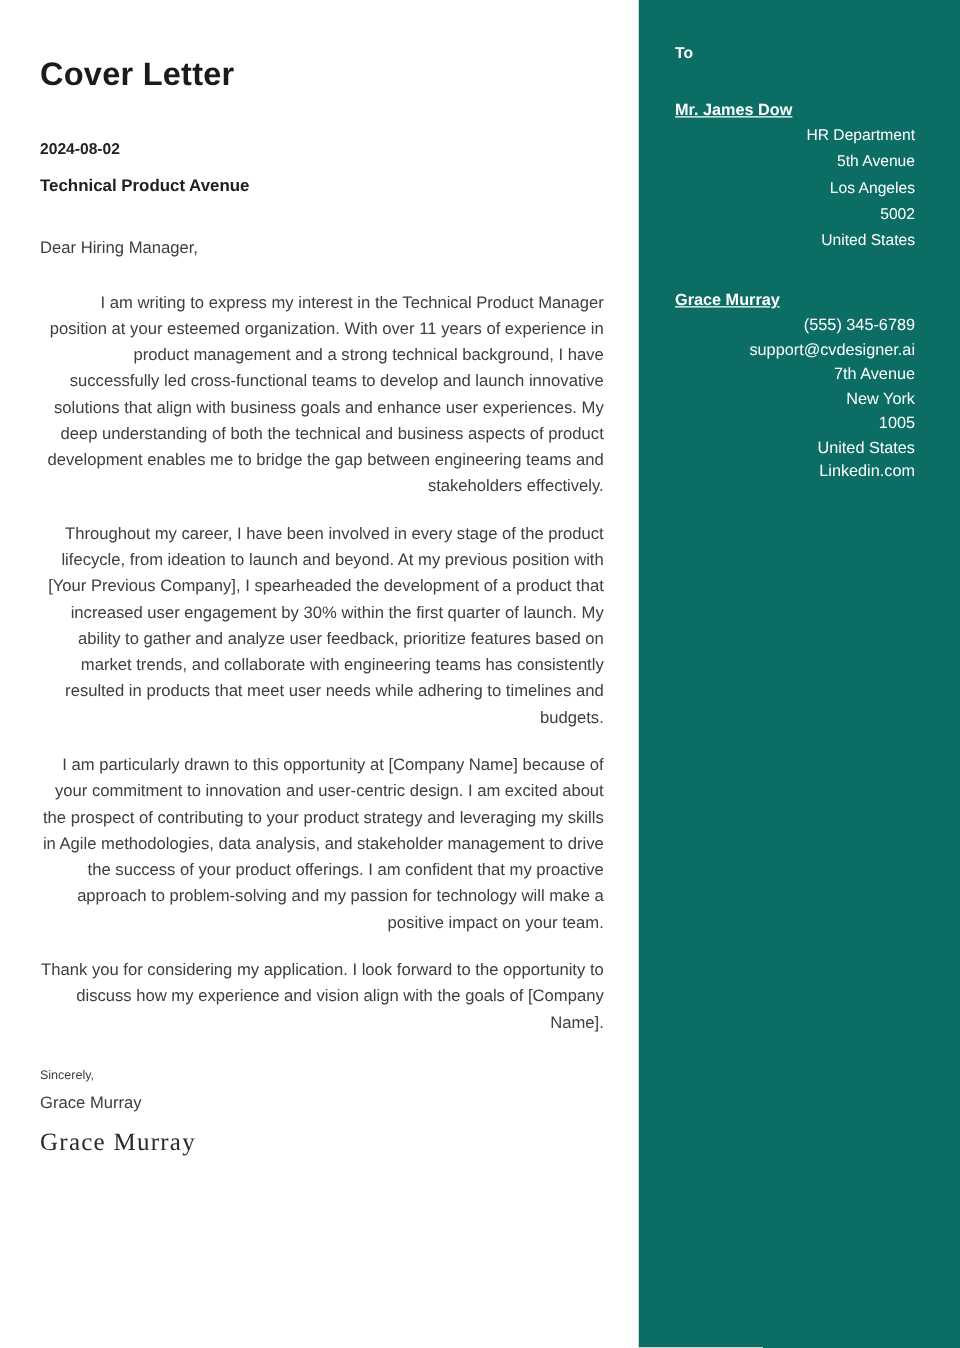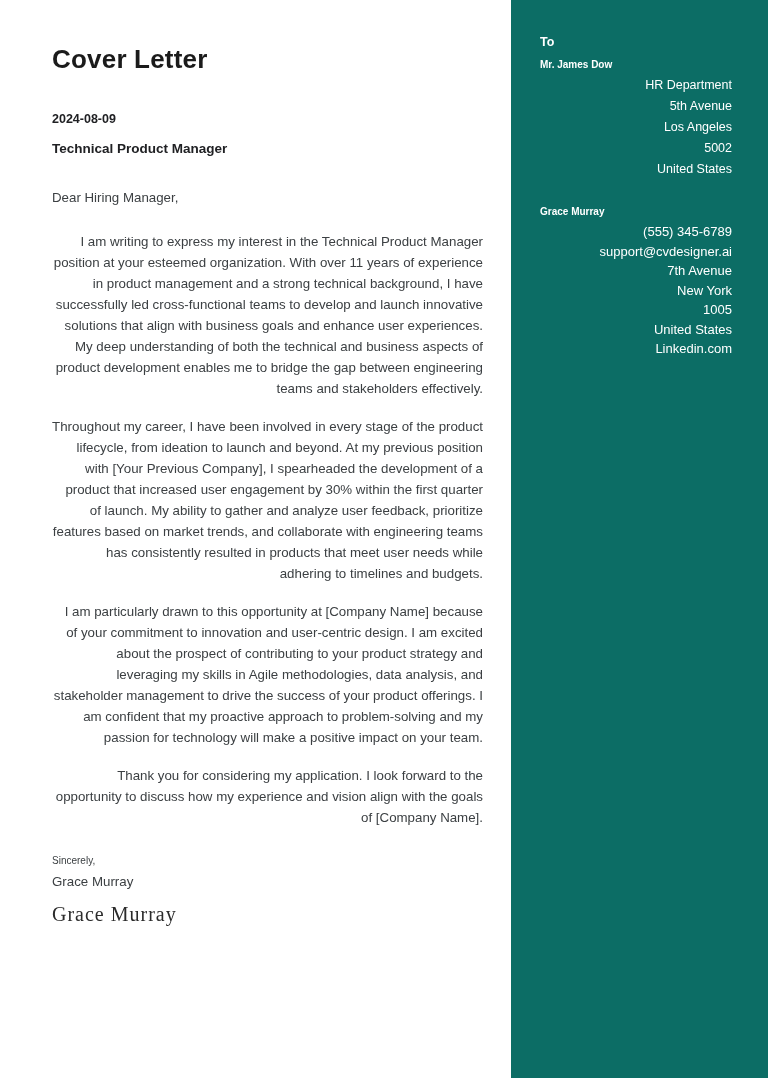--- a/index.html
+++ b/index.html
@@ -12,21 +12,21 @@
     font-family: "Liberation Sans", "DejaVu Sans", sans-serif;
     overflow: hidden;
   }
 
   
   .main {
     position: absolute;
     top: 0; left: 0;
     width: 511px;
     height: 1078px;
-    padding: 44px 28px 0 52px;
+    padding: 44px 28px 0 32px;
     color: #3c4043;
   }
   .letter-title {
     margin: 0;
     font-size: 26px;
     font-weight: bold;
     color: #1b1b1b;
     letter-spacing: 0.2px;
   }
   .letter-date {
@@ -78,44 +78,45 @@
     background: #0c6d65;
     padding: 34px 36px 0 29px;
     color: #ffffff;
   }
   .sec-heading {
     font-size: 12.5px;
     font-weight: bold;
     line-height: 16px;
   }
   .sec-name {
-    margin-top: 4px;
-    font-size: 10px;
+    margin-top: 27px;
+    font-size: 13px;
     font-weight: bold;
     line-height: 21px;
+    text-decoration: underline;
   }
   .addr-line {
     font-size: 12.5px;
     line-height: 21px;
     text-align: right;
   }
   .from-section { margin-top: 22px; }
   .addr-line.sm {
     font-size: 13px;
     line-height: 19.5px;
   }
   .sec-name.sm-name { line-height: 20px; }
 </style>
 </head>
 <body>
 
 <div class="main">
   <h1 class="letter-title">Cover Letter</h1>
-  <div class="letter-date">2024-08-09</div>
-  <div class="letter-job">Technical Product Manager</div>
+  <div class="letter-date">2024-08-02</div>
+  <div class="letter-job">Technical Product Avenue</div>
   <p class="salutation">Dear Hiring Manager,</p>
   <p class="para">I am writing to express my interest in the Technical Product Manager position at your esteemed organization. With over 11 years of experience in product management and a strong technical background, I have successfully led cross-functional teams to develop and launch innovative solutions that align with business goals and enhance user experiences. My deep understanding of both the technical and business aspects of product development enables me to bridge the gap between engineering teams and stakeholders effectively.</p>
   <p class="para">Throughout my career, I have been involved in every stage of the product lifecycle, from ideation to launch and beyond. At my previous position with [Your Previous Company], I spearheaded the development of a product that increased user engagement by 30% within the first quarter of launch. My ability to gather and analyze user feedback, prioritize features based on market trends, and collaborate with engineering teams has consistently resulted in products that meet user needs while adhering to timelines and budgets.</p>
   <p class="para">I am particularly drawn to this opportunity at [Company Name] because of your commitment to innovation and user-centric design. I am excited about the prospect of contributing to your product strategy and leveraging my skills in Agile methodologies, data analysis, and stakeholder management to drive the success of your product offerings. I am confident that my proactive approach to problem-solving and my passion for technology will make a positive impact on your team.</p>
   <p class="para">Thank you for considering my application. I look forward to the opportunity to discuss how my experience and vision align with the goals of [Company Name].</p>
   <p class="closing">Sincerely,</p>
   <div class="closing-name">Grace Murray</div>
   <div class="signature">Grace Murray</div>
 </div>
 

